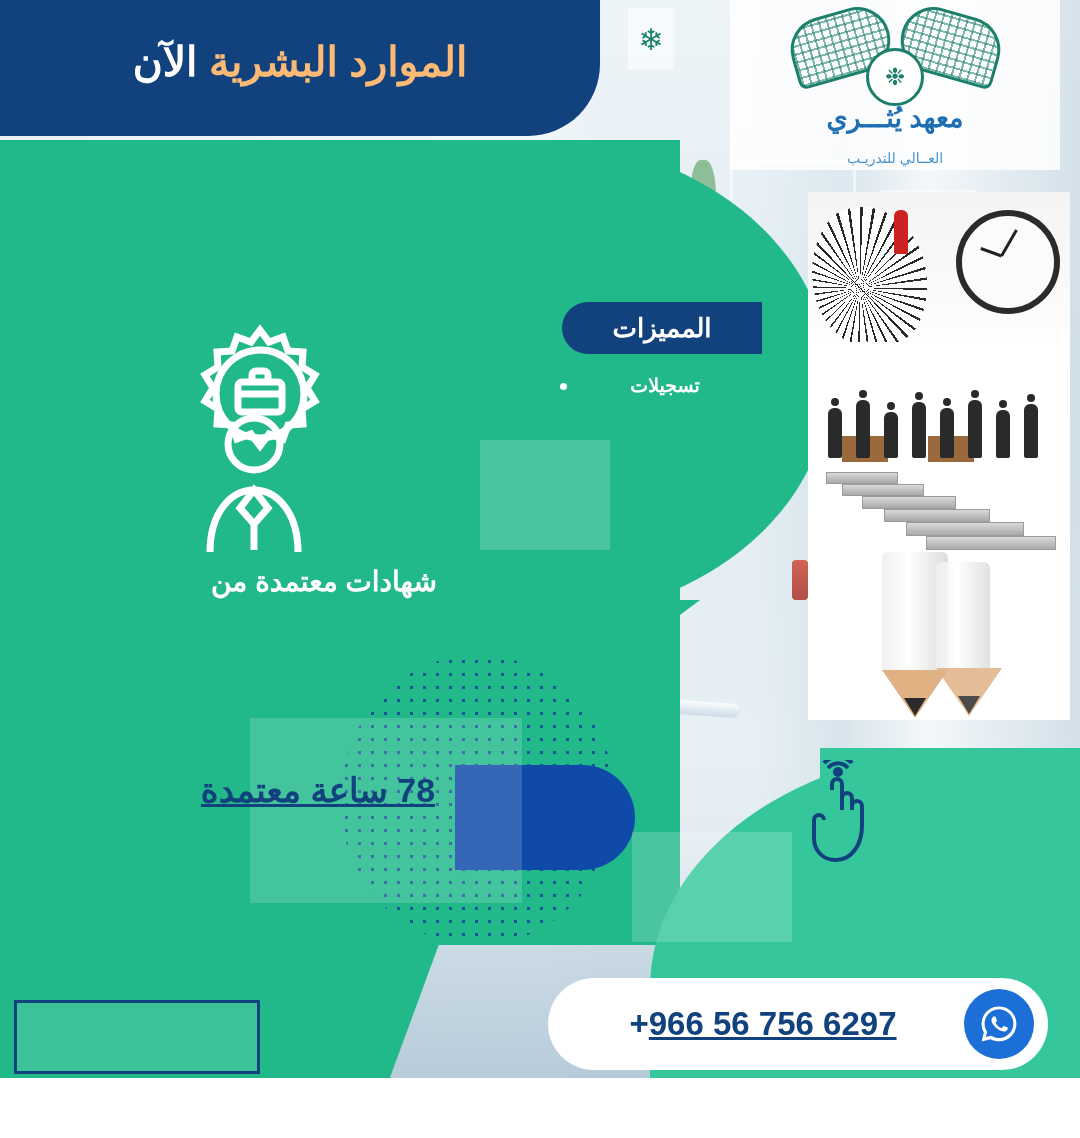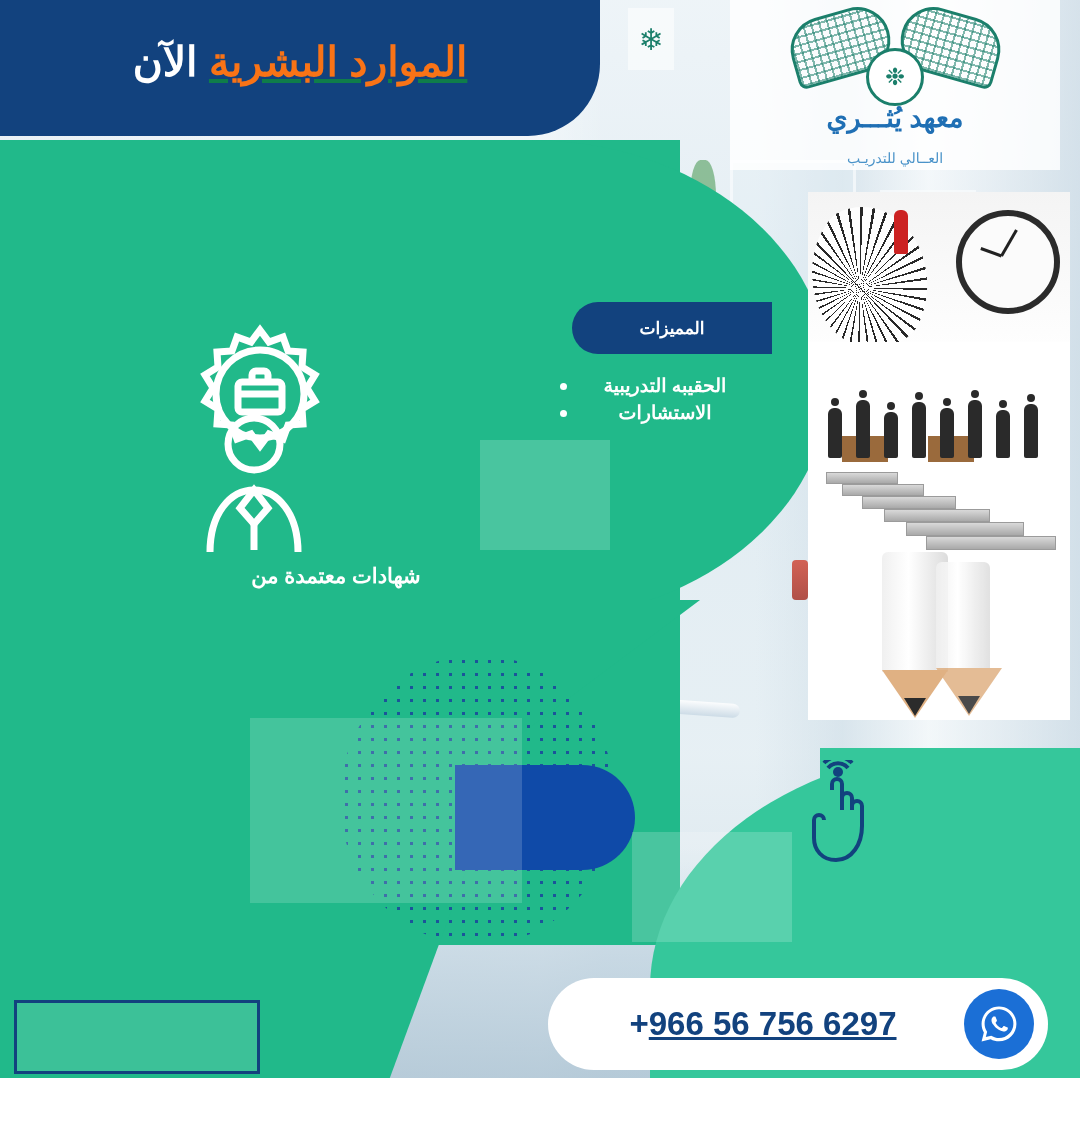--- a/index.html
+++ b/index.html
@@ -160,22 +160,21 @@
   }
   .title-text {
     color: #ffffff;
     font-size: 41px;
     font-weight: bold;
     letter-spacing: 0px;
     direction: rtl;
     white-space: nowrap;
   }
   .title-text .u {
-    color: #f97316;
-    text-decoration: underline;
+    color: #fdba74;
     text-decoration-color: #0f7d4a;
   }
 
   
   .logo-box {
     position: absolute;
     right: 20px; top: 0;
     width: 330px; height: 170px;
     background: rgba(255,255,255,0.82);
     display: flex;
@@ -235,26 +234,26 @@
     width: 46px; height: 62px;
     background: rgba(255,255,255,0.55);
     display: flex; align-items: center; justify-content: center;
     color: #1b7f6b;
     font-size: 30px;
   }
 
   
   .features-badge {
     position: absolute;
-    right: 308px; top: 302px;
+    right: 318px; top: 302px;
     width: 200px; height: 52px;
     background: #12427e;
     border-radius: 26px 0 0 26px;
     color: #fff;
-    font-size: 17px;
+    font-size: 26px;
     font-weight: bold;
     display: flex; align-items: center; justify-content: center;
   }
   .features-list {
     position: absolute;
     right: 300px; top: 372px;
     width: 230px;
     direction: rtl;
     list-style: none;
     margin: 0; padding: 0;
@@ -278,25 +277,25 @@
 
   
   .hero-icon {
     position: absolute;
     left: 128px; top: 312px;
     width: 250px; height: 240px;
   }
 
   .accred-text {
     position: absolute;
-    left: 76px; top: 560px;
+    left: 64px; top: 560px;
     width: 520px;
     text-align: center;
     color: #ffffff;
-    font-size: 21px;
+    font-size: 28px;
     font-weight: bold;
     line-height: 1.55;
     direction: rtl;
   }
 
   
   .pale {
     position: absolute;
     background: rgba(255,255,255,0.18);
   }
@@ -543,22 +542,21 @@
       <div class="logo-core">❉</div>
     </div>
     <div class="logo-name">معهد يُثـــري</div>
     <div class="logo-sub">العــالي للتدريـب</div>
   </div>
 
   <div class="features-badge">
     <span>المميزات</span>
   </div>
   <ul class="features-list">
-    <li>الحقيبه التدريبية</li>
-    <li>الاستشارات</li>
+    <li>تسجيلات</li>
   </ul>
 
   <div class="hero-icon">
     <svg viewBox="0 0 250 240" width="250" height="240" fill="none" stroke="#ffffff" stroke-width="7">
       <g transform="translate(62,12)">
         <path d="M70 6 l9 12 14-5 5 14 15 1 -1 15 13 8 -8 13 8 13 -13 8 1 15 -15 1 -5 14 -14 -5 -9 12 -9 -12 -14 5 -5 -14 -15 -1 1 -15 -13 -8 8 -13 -8 -13 13 -8 -1 -15 15 -1 5 -14 14 5z"></path>
         <circle cx="70" cy="70" r="44"></circle>
         <rect x="48" y="58" width="44" height="30" rx="4"></rect>
         <path d="M62 58 v-7 a4 4 0 0 1 4 -4 h8 a4 4 0 0 1 4 4 v7"></path>
         <path d="M48 70 h44"></path>
@@ -569,20 +567,21 @@
         <path d="M88 86 l-14 18 14 16 14 -16z"></path>
         <path d="M88 120 v26"></path>
       </g>
     </svg>
   </div>
 
   <div class="accred-text">
     <div>شهادات معتمدة من</div>
   </div>
 
+  <div class="hours">78 ساعة معتمدة</div>
 
   <div class="register-box"></div>
 
   <div class="hand-icon">
     <svg viewBox="0 0 72 104" width="72" height="104" fill="none" stroke="#12427e" stroke-width="4">
       <circle cx="36" cy="12" r="5" fill="#12427e" stroke="none"></circle>
       <path d="M26 8 a13 13 0 0 1 20 0"></path>
       <path d="M22 3 a19 19 0 0 1 28 0"></path>
       <path d="M30 30 v-6 a5 5 0 0 1 10 0 v26"></path>
       <path d="M40 42 v-4 a5 5 0 0 1 10 0 v12"></path>

